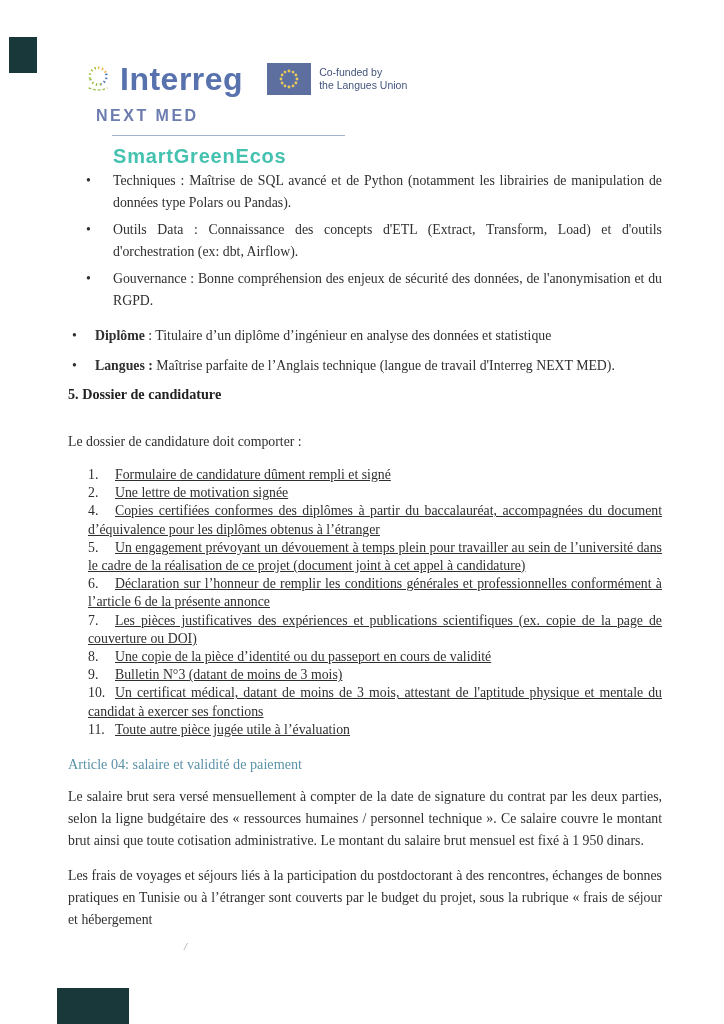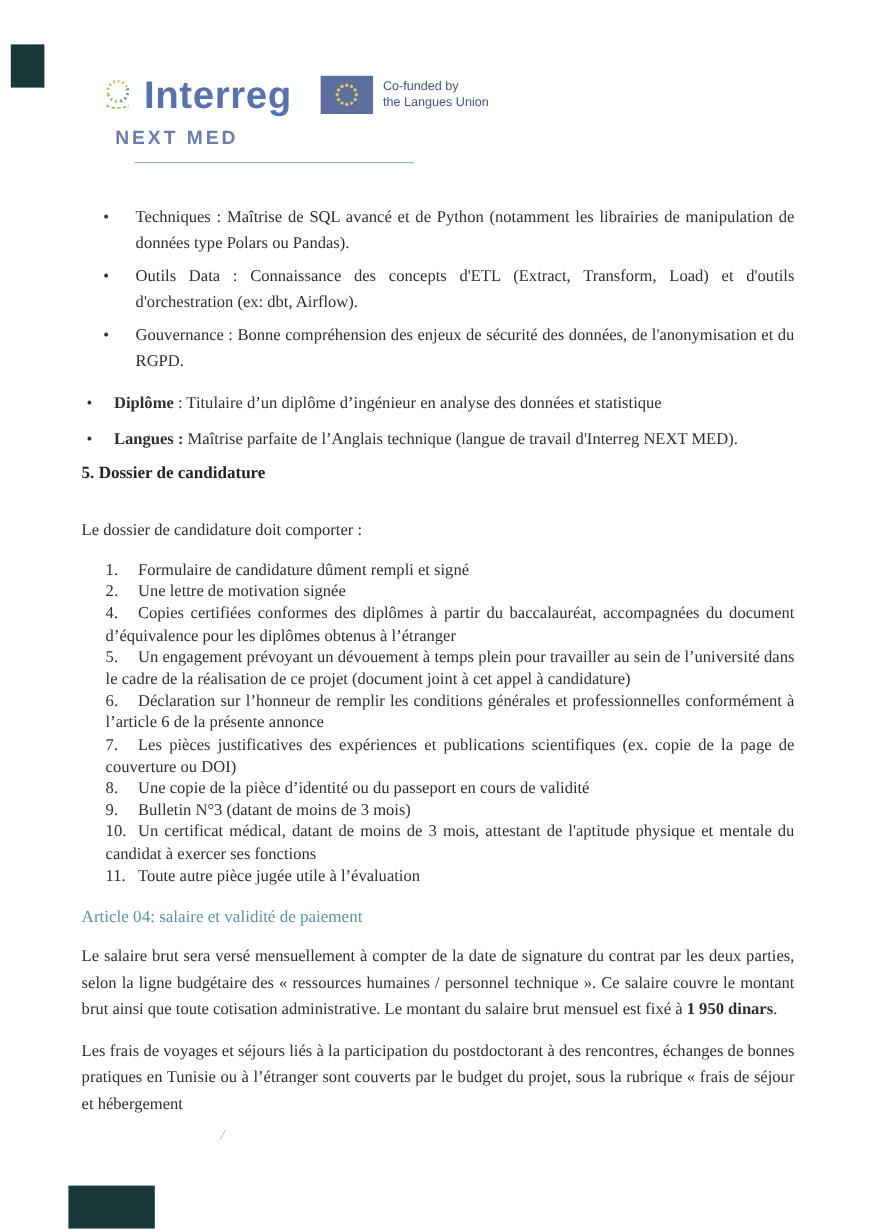--- a/index.html
+++ b/index.html
@@ -51,27 +51,27 @@
   .skills .bullet { position:absolute; left:18px; }
 
   .profile { margin-top:13px; }
   .profile li { position:relative; padding-left:27px; line-height:22px; margin-bottom:8px; }
   .profile .bullet { position:absolute; left:4px; }
   .lead { font-weight:bold; }
 
   h2.section { font-size:14.2px; margin:9px 0 0 0; color:#222; font-weight:bold; }
   p.intro { margin:28px 0 0 0; line-height:22px; }
 
-  ol.docs { margin:13px 0 0 0; }
+  ol.docs { margin:13px 0 0 0;text-decoration:underline; }
   ol.docs li { margin-left:20px; line-height:18.2px; text-align:justify; }
   ol.docs .num { display:inline-block; width:27px; }
 
   h3.article { margin:17px 0 0 0; font-size:14.2px; font-weight:normal; color:#5a92a8; }
   p.para { margin:13px 0 0 0; line-height:22px; text-align:justify; }
-  strong { font-weight:bold; }
+  strong { font-weight:normal; }
 
   .stray { margin:9px 0 0 116px; color:#9a9a9a; font-size:11px; font-style:italic; }
 </style>
 </head>
 <body>
 
 <div class="page">
 
   <div class="scan-mark tl"></div>
   <div class="scan-mark bl"></div>
@@ -109,20 +109,21 @@
           </g>
         </svg>
       </span>
       <span class="cofunded">
         <div>Co-funded by</div>
         <div>the Langues Union</div>
       </span>
     </div>
     <div class="nextmed">NEXT MED</div>
     <div class="logo-divider"></div>
+    <div class="project-name">SmartGreenEcos</div>
   </header>
 
   <main class="content">
 
     <ul class="skills">
       <li><span class="bullet">•</span><span>Techniques : Maîtrise de SQL avancé et de Python (notamment les librairies de manipulation de données type Polars ou Pandas).</span></li>
       <li><span class="bullet">•</span><span>Outils Data : Connaissance des concepts d'ETL (Extract, Transform, Load) et d'outils d'orchestration (ex: dbt, Airflow).</span></li>
       <li><span class="bullet">•</span><span>Gouvernance : Bonne compréhension des enjeux de sécurité des données, de l'anonymisation et du RGPD.</span></li>
     </ul>
 

